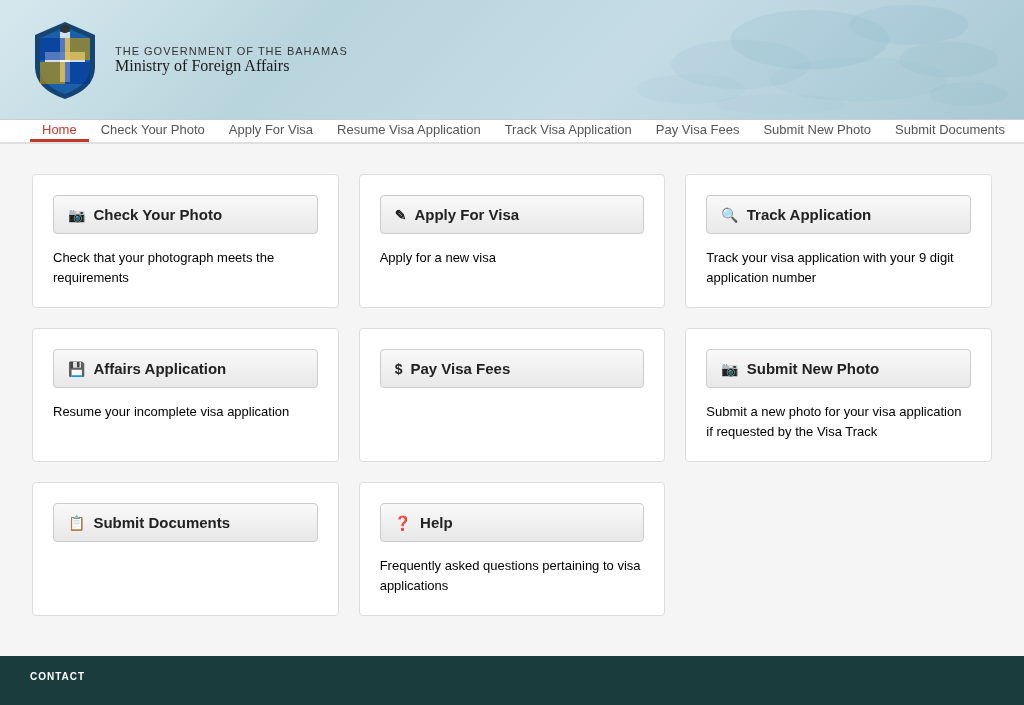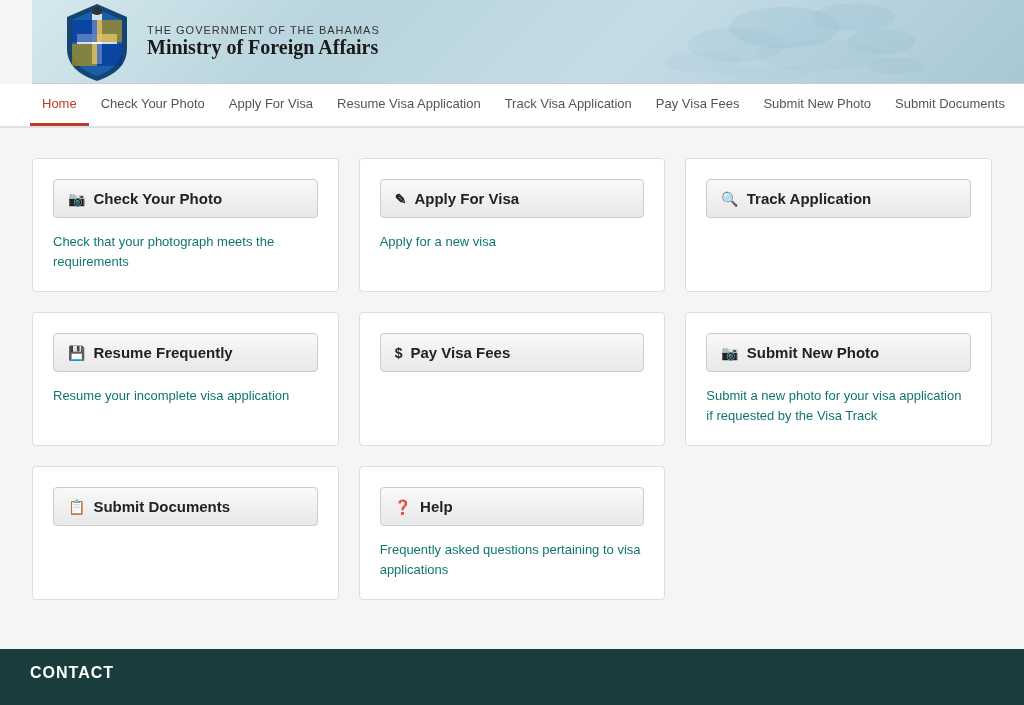--- a/index.html
+++ b/index.html
@@ -1,66 +1,65 @@
 <!DOCTYPE html>
 <html><head>
   <meta charset="utf-8">
   <style>
     * { margin: 0; padding: 0; box-sizing: border-box; }
     body { font-family: Arial, sans-serif; background: #f5f5f5; min-height: 705px; display: flex; flex-direction: column; }
 
     
     .header {
       background: linear-gradient(135deg, #d6e8ee 0%, #b8d4dd 30%, #c5dce6 60%, #a8c8d4 100%);
-      height: 84px;
+      height: 120px;
       display: flex;
       align-items: center;
       padding: 10px 30px;
       position: relative;
       overflow: hidden;
       border-bottom: 1px solid #ccc;
-      margin-left: 32px;
     }
     .header-logo {
       width: 70px;
       height: 85px;
       margin-right: 15px;
       flex-shrink: 0;
       z-index: 1;
     }
     .header-text {
       z-index: 1;
     }
     .header-text .gov-name {
       font-size: 11px;
       color: #333;
       text-transform: uppercase;
       letter-spacing: 1px;
       font-weight: normal;
     }
     .header-text .ministry-name {
-      font-size: 20px;
+      font-size: 16px;
       color: #1a1a1a;
-      font-weight: bold;
+      font-weight: normal;
       font-family: Georgia, serif;
     }
 
     
     .nav {
       background: #fff;
       border-bottom: 2px solid #e0e0e0;
       padding: 0 30px;
       display: flex;
       align-items: stretch;
     }
     .nav a {
       text-decoration: none;
       color: #555;
       font-size: 13px;
-      padding: 12px 12px;
+      padding: 2px 12px;
       display: inline-block;
       white-space: nowrap;
       cursor: pointer;
       border-bottom: 3px solid transparent;
     }
     .nav a.active {
       color: #c0392b;
       border-bottom: 3px solid #c0392b;
     }
 
@@ -96,35 +95,35 @@
       color: #222;
       cursor: pointer;
       text-align: left;
       margin-bottom: 14px;
       display: flex;
       align-items: center;
       gap: 8px;
     }
     .card-desc {
       font-size: 13px;
-      color: #0f766e;
+      color: #000000;
       line-height: 1.5;
     }
     .icon-sym {
       font-size: 14px;
     }
 
     
     .footer {
       background: #1a3c3c;
       color: #ccc;
       padding: 15px 30px;
     }
     .footer-contact {
-      font-size: 16px;
+      font-size: 10px;
       font-weight: bold;
       text-transform: uppercase;
       color: #fff;
       margin-bottom: 8px;
       letter-spacing: 1px;
     }
 
     
     .map-svg {
       position: absolute;
@@ -201,25 +200,26 @@
         <span class="icon-sym">✎</span>
         <span>Apply For Visa</span>
       </button>
       <div class="card-desc">Apply for a new visa</div>
     </div>
       <div class="card">
       <button class="card-btn">
         <span class="icon-sym">🔍</span>
         <span>Track Application</span>
       </button>
+      <div class="card-desc">Track your visa application with your 9 digit application number</div>
     </div>
       <div class="card">
       <button class="card-btn">
         <span class="icon-sym">💾</span>
-        <span>Resume Frequently</span>
+        <span>Affairs Application</span>
       </button>
       <div class="card-desc">Resume your incomplete visa application</div>
     </div>
       <div class="card">
       <button class="card-btn">
         <span class="icon-sym">$</span>
         <span>Pay Visa Fees</span>
       </button>
     </div>
       <div class="card">

